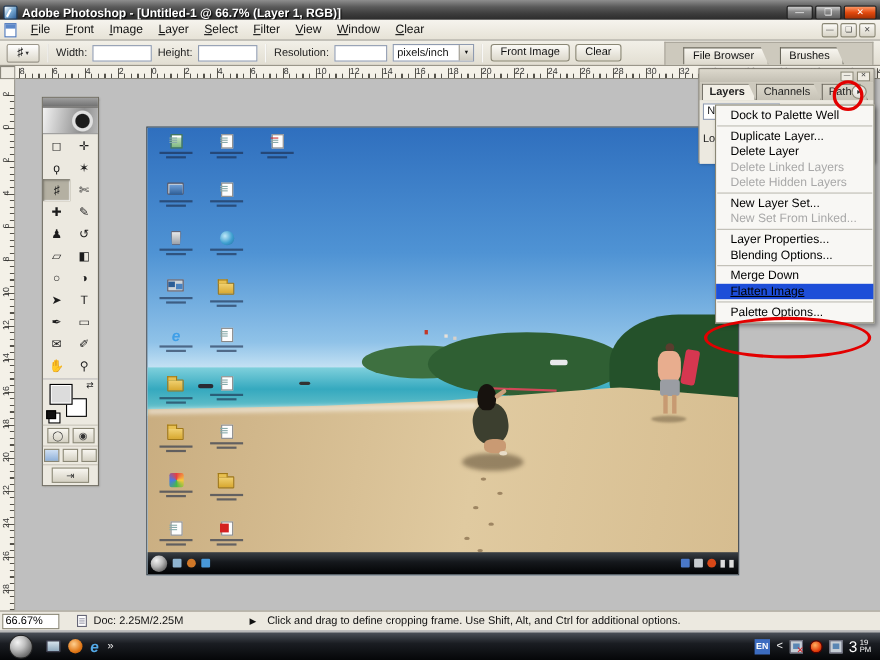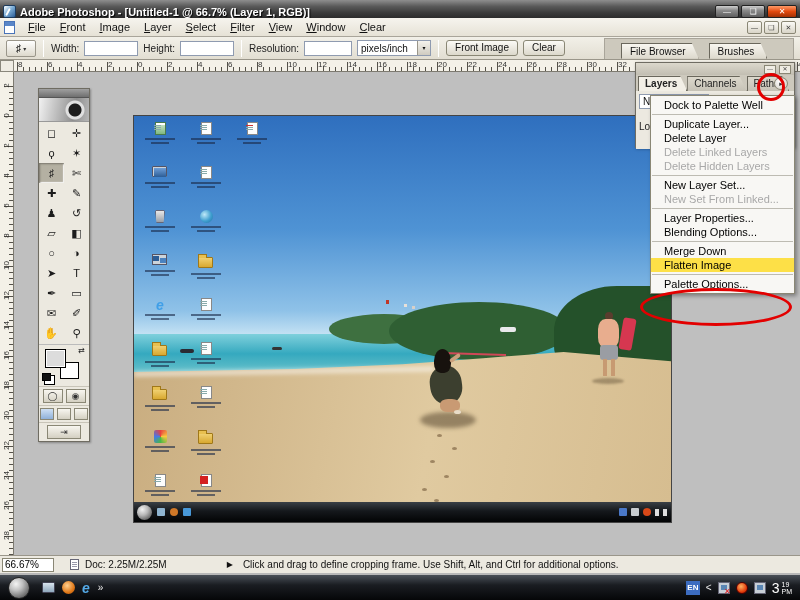--- a/index.html
+++ b/index.html
@@ -600,21 +600,21 @@
     <div class="pmi disabled">Delete Linked Layers</div>
     <div class="pmi disabled">Delete Hidden Layers</div>
     <div class="psep"></div>
     <div class="pmi">New Layer Set...</div>
     <div class="pmi disabled">New Set From Linked...</div>
     <div class="psep"></div>
     <div class="pmi">Layer Properties...</div>
     <div class="pmi">Blending Options...</div>
     <div class="psep"></div>
     <div class="pmi">Merge Down</div>
-    <div class="pmi highlighted" style="background: #fde047;">Flatten Image</div>
+    <div class="pmi highlighted" style="background: #1d4ed8; text-decoration: underline;">Flatten Image</div>
     <div class="psep"></div>
     <div class="pmi">Palette Options...</div>
   </div>
 
 <div class="anno anno-ellipse" id="anno-ellipse" style="border-color: rgb(227, 0, 0);"></div>
 <div class="anno anno-circle" id="anno-circle" style="border-color: rgb(227, 0, 0);"></div>
 
 <div class="statusbar">
   <input class="zoom-box" value="66.67%" style="">
   <span class="page-icon"></span>

